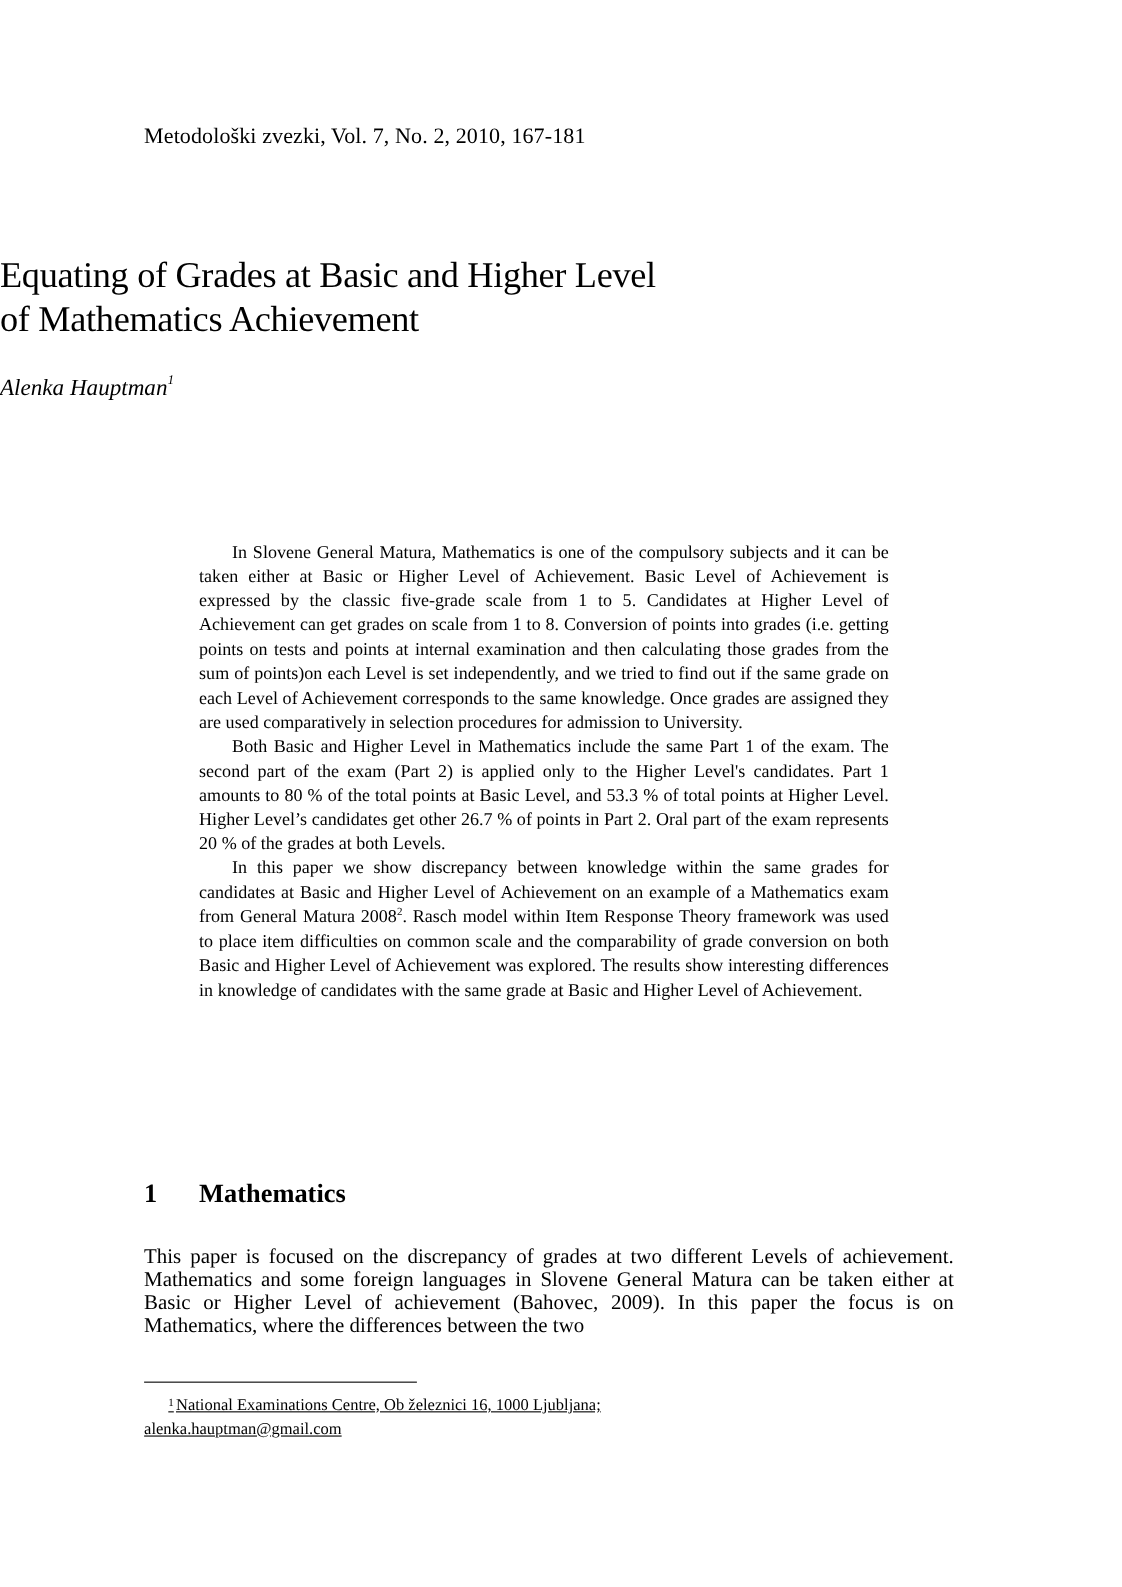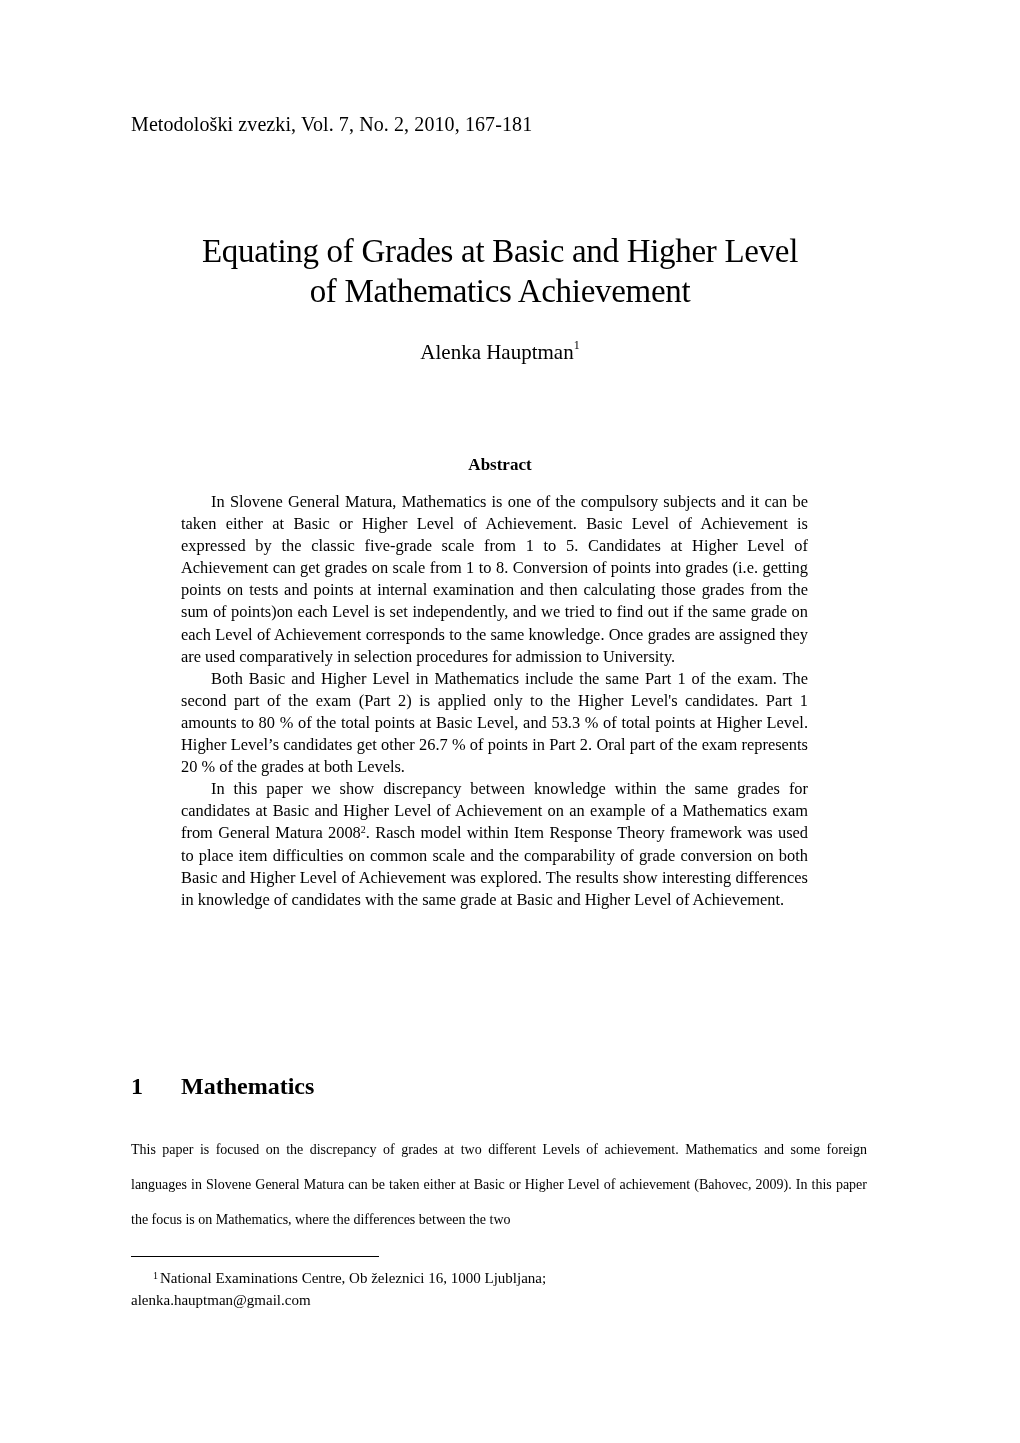--- a/index.html
+++ b/index.html
@@ -25,34 +25,34 @@
       left: 131px;
       top: 113px;
       font-size: 20px;
       letter-spacing: 0.1px;
     }
     .title {
       position: absolute;
       left: 0;
       width: 1000px;
       top: 231px;
-      text-align: center;
+      text-align: left;
       font-size: 33px;
       line-height: 40px;
       font-weight: normal;
       margin: 0;
       letter-spacing: -0.3px;
     }
     .author {
       position: absolute;
       left: 0;
       width: 1000px;
       top: 340px;
-      text-align: center;
       font-size: 21px;
+      font-style: italic;
     }
     .author sup {
       font-size: 12px;
       vertical-align: top;
       position: relative;
       top: -2px;
     }
     .abstract-heading {
       position: absolute;
       left: 0;
@@ -83,40 +83,41 @@
       font-size: 24px;
       font-weight: bold;
       margin: 0;
     }
     .section-heading .num { display: inline-block; width: 50px; }
     .intro {
       position: absolute;
       left: 131px;
       width: 736px;
       top: 1132px;
-      font-size: 14px;
-      line-height: 35px;
+      font-size: 19px;
+      line-height: 21px;
       text-align: justify;
       margin: 0;
     }
     .footnote-rule {
       position: absolute;
       left: 131px;
       top: 1256px;
       width: 248px;
       height: 0;
       border-top: 1px solid #000;
     }
     .footnotes {
       position: absolute;
       left: 131px;
       width: 740px;
       top: 1267px;
       font-size: 15px;
       line-height: 22px;
+      text-decoration: underline;
     }
     .footnotes .fn { margin: 0; }
     .footnotes .indent { padding-left: 22px; }
     .footnotes sup { font-size: 10px; vertical-align: top; position: relative; top: -2px; margin-right: 2px; }
   </style>
 </head>
 <body>
 
 <div class="page">
 
@@ -124,21 +125,20 @@
 
   <h1 class="title">
     <span>Equating of Grades at Basic and Higher Level</span><br>
     <span>of Mathematics Achievement</span>
   </h1>
 
   <div class="author">
     <span>Alenka Hauptman</span><sup>1</sup>
   </div>
 
-  <div class="abstract-heading">Abstract</div>
 
   <div class="abstract">
     <p>In Slovene General Matura, Mathematics is one of the compulsory subjects and it can be taken either at Basic or Higher Level of Achievement. Basic Level of Achievement is expressed by the classic five-grade scale from 1 to 5. Candidates at Higher Level of Achievement can get grades on scale from 1 to 8. Conversion of points into grades (i.e. getting points on tests and points at internal examination and then calculating those grades from the sum of points)on each Level is set independently, and we tried to find out if the same grade on each Level of Achievement corresponds to the same knowledge. Once grades are assigned they are used comparatively in selection procedures for admission to University.</p>
     <p>Both Basic and Higher Level in Mathematics include the same Part 1 of the exam. The second part of the exam (Part 2) is applied only to the Higher Level's candidates. Part 1 amounts to 80 % of the total points at Basic Level, and 53.3 % of total points at Higher Level. Higher Level’s candidates get other 26.7 % of points in Part 2. Oral part of the exam represents 20 % of the grades at both Levels.</p>
     <p><span>In this paper we show discrepancy between knowledge within the same grades for candidates at Basic and Higher Level of Achievement on an example of a Mathematics exam from General Matura 2008</span><sup>2</sup><span>. Rasch model within Item Response Theory framework was used to place item difficulties on common scale and the comparability of grade conversion on both Basic and Higher Level of Achievement was explored. The results show interesting differences in knowledge of candidates with the same grade at Basic and Higher Level of Achievement.</span></p>
   </div>
 
   <h2 class="section-heading">
     <span class="num">1</span><span>Mathematics</span>
   </h2>

